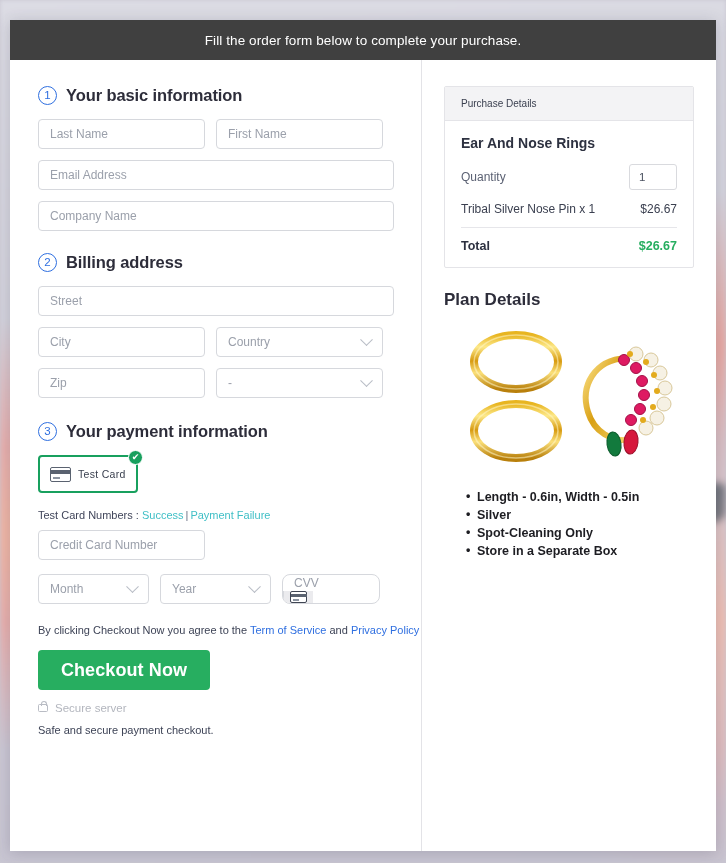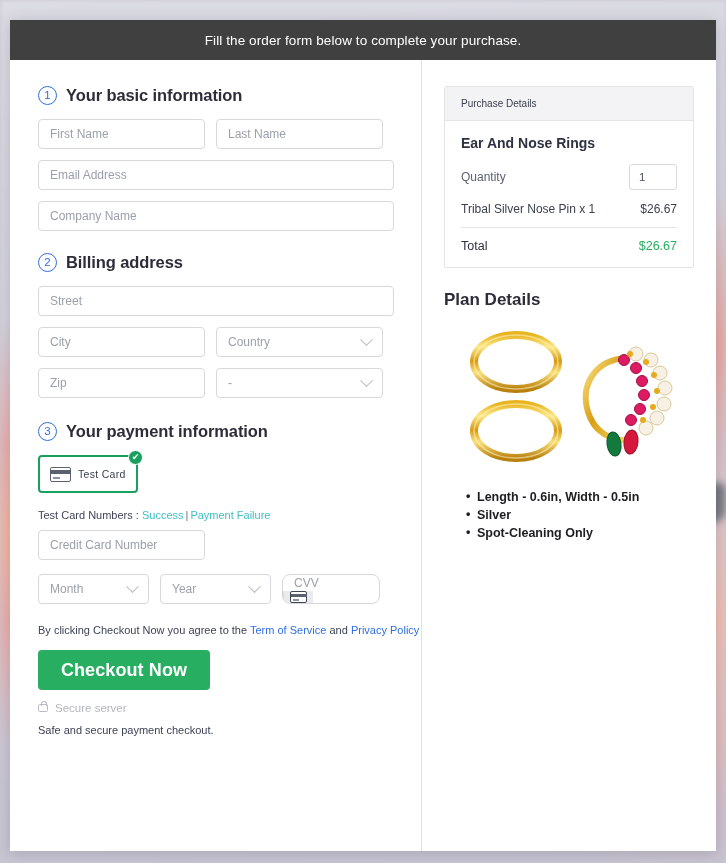--- a/index.html
+++ b/index.html
@@ -286,21 +286,21 @@
     font-size: 11.5px;
     color: #4a5160;
   }
   .pr-row.item { color: #3b4050; margin-bottom: 11px; }
   #total-row {
     display: flex;
     justify-content: space-between;
     border-top: 1px solid #e6e6ea;
     padding-top: 11px;
     font-size: 12.5px;
-    font-weight: 400;
+    font-weight: 700;
     color: #2d3140;
   }
   #total-amount { color: #27ae60; }
 
   #plan-title {
     font-size: 17px;
     color: #2d2d3a;
     margin: 22px 0 0;
     font-weight: 700;
   }
@@ -340,22 +340,22 @@
   <div id="body-cols">
 
     <div id="left-col">
 
       <div class="step-head">
         <span class="step-num">1</span>
         <span class="step-title">Your basic information</span>
       </div>
 
       <div class="row">
+        <div class="fld half">Last Name</div>
         <div class="fld half">First Name</div>
-        <div class="fld half">Last Name</div>
       </div>
       <div class="row">
         <div class="fld full">Email Address</div>
       </div>
       <div class="row">
         <div class="fld full">Company Name</div>
       </div>
 
       <div class="step-head" style="margin-top:22px">
         <span class="step-num">2</span>
@@ -511,16 +511,17 @@
 
           <ellipse cx="160" cy="120" rx="7" ry="12" fill="#127a3d" stroke="#0b5c2c" stroke-width="1" transform="rotate(-8 160 120)"></ellipse>
           <ellipse cx="177" cy="118" rx="7" ry="12" fill="#d6173c" stroke="#9c0f2a" stroke-width="1" transform="rotate(6 177 118)"></ellipse>
         </svg>
       </div>
 
       <ul id="bullets">
         <li>Length - 0.6in, Width - 0.5in</li>
         <li>Silver</li>
         <li>Spot-Cleaning Only</li>
+        <li>Store in a Separate Box</li>
       </ul>
     </div>
   </div>
 </div>
 
 </body></html>

